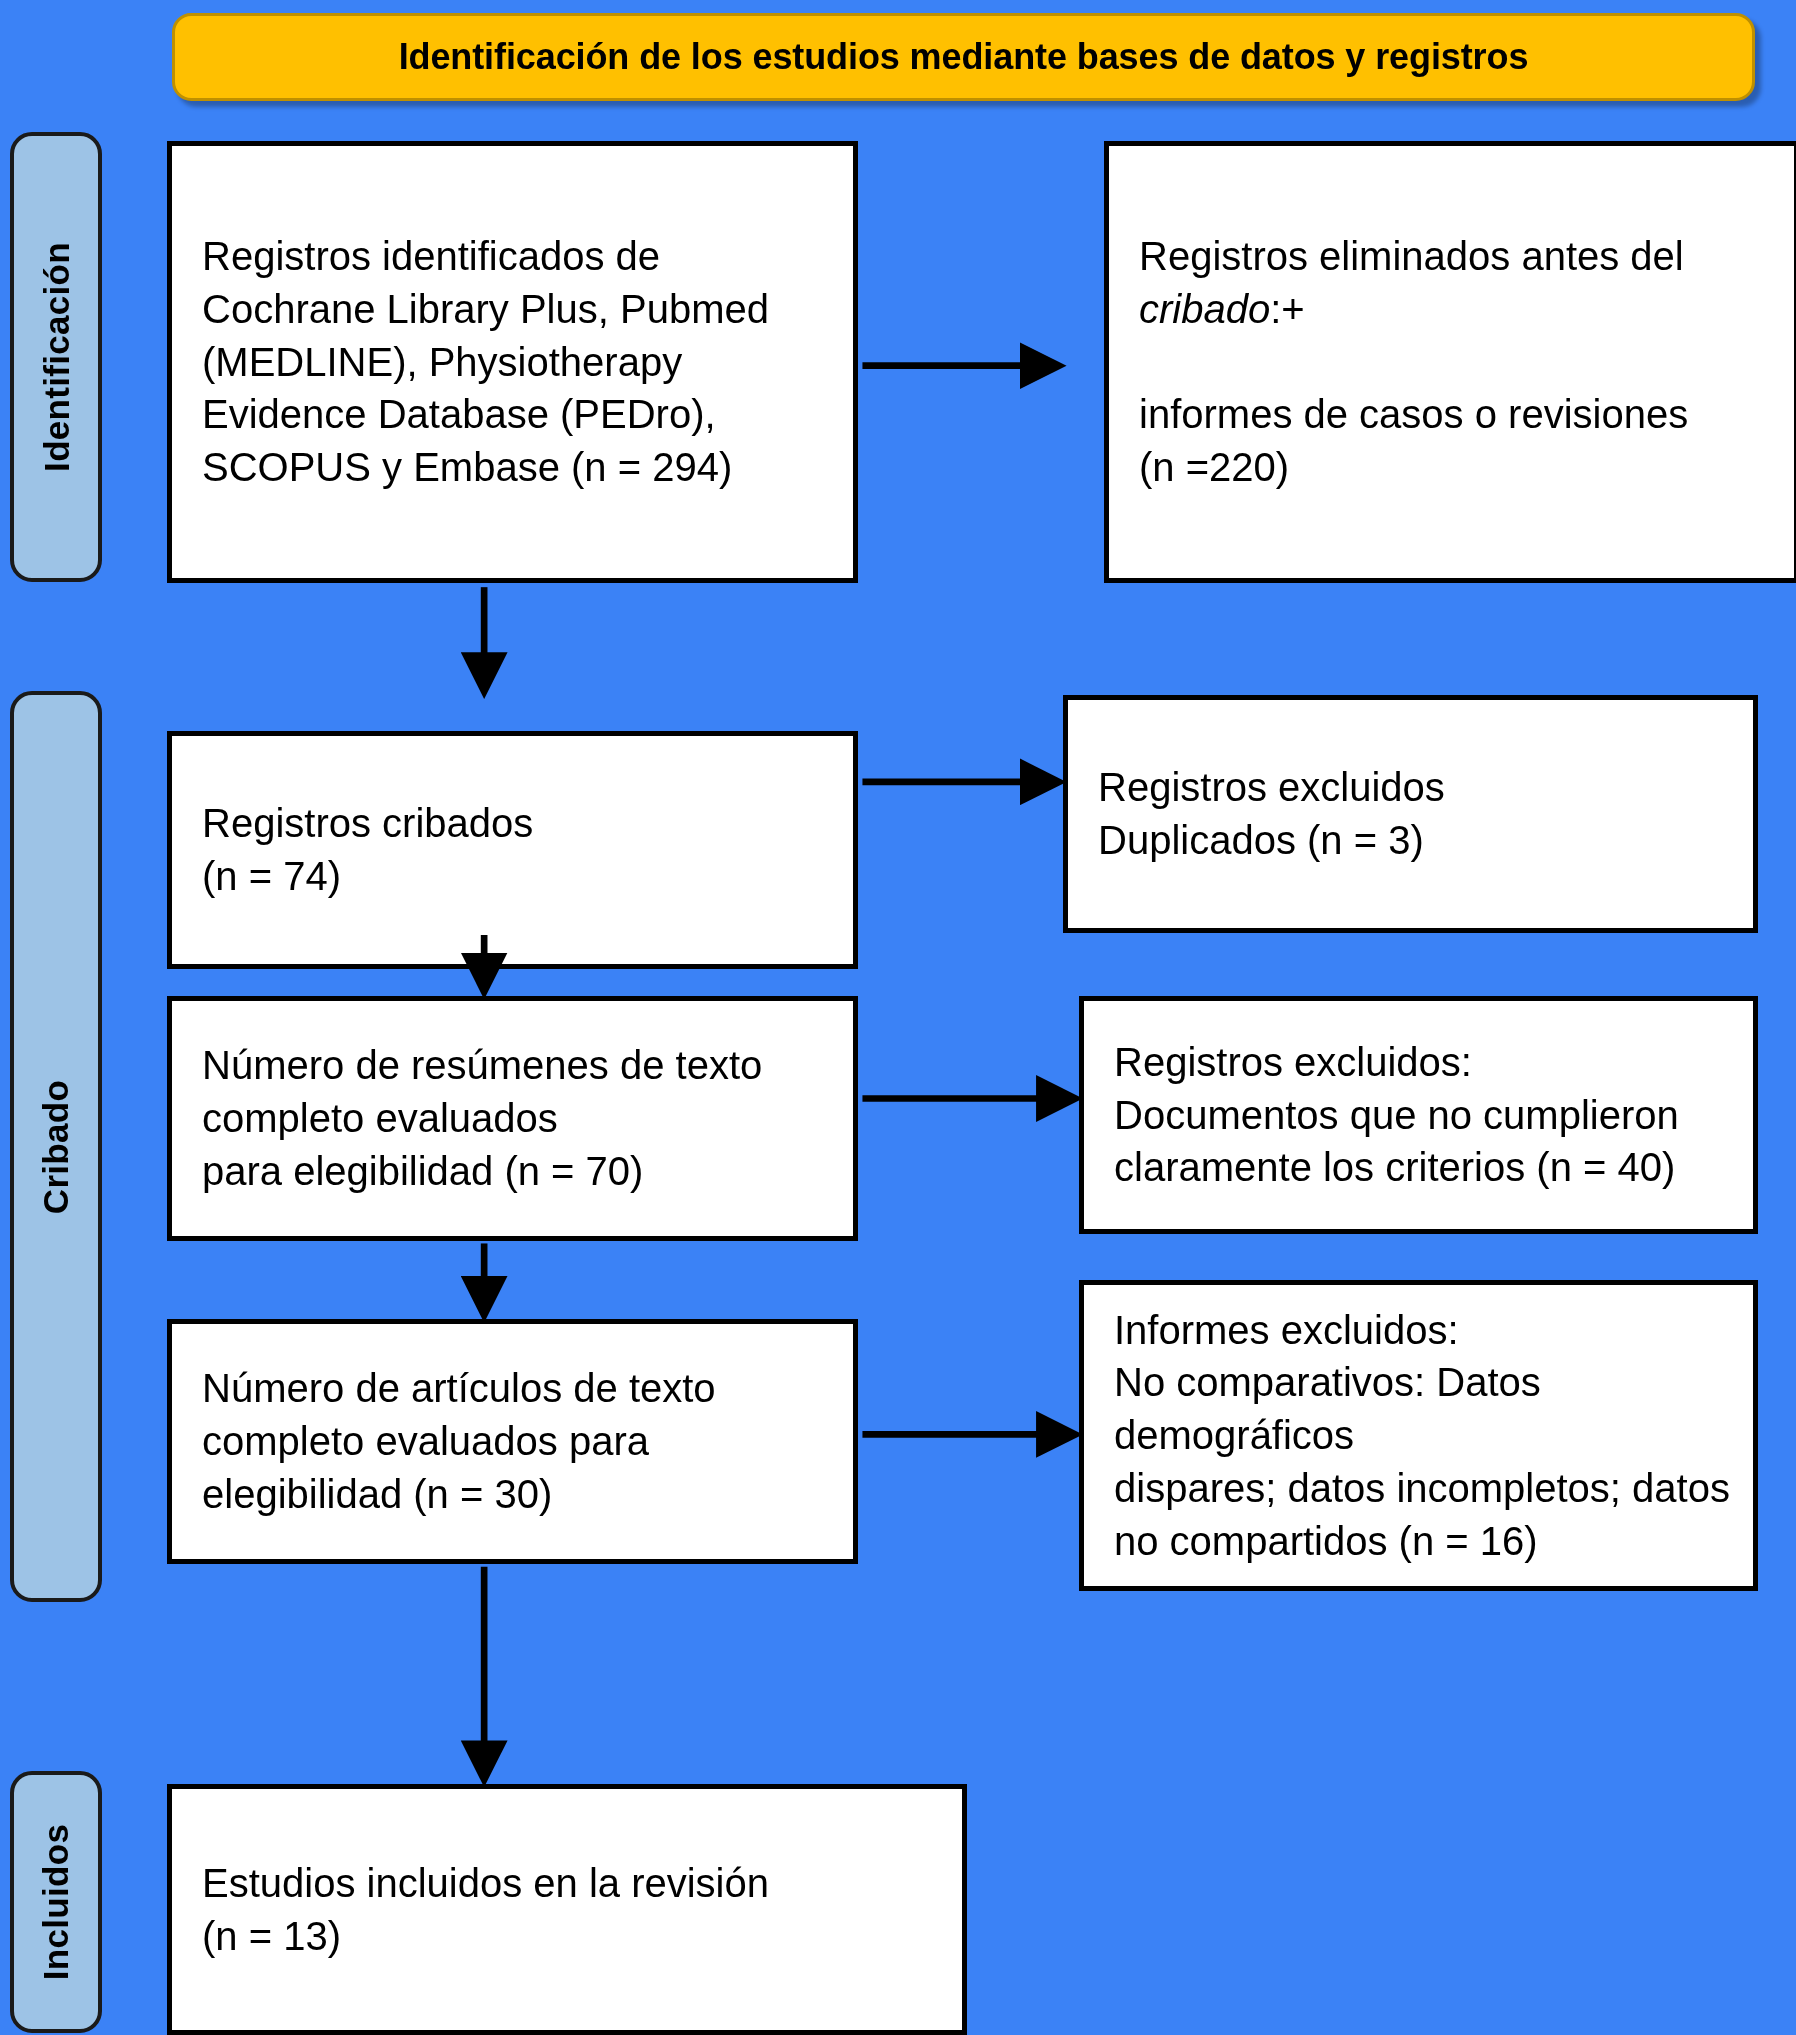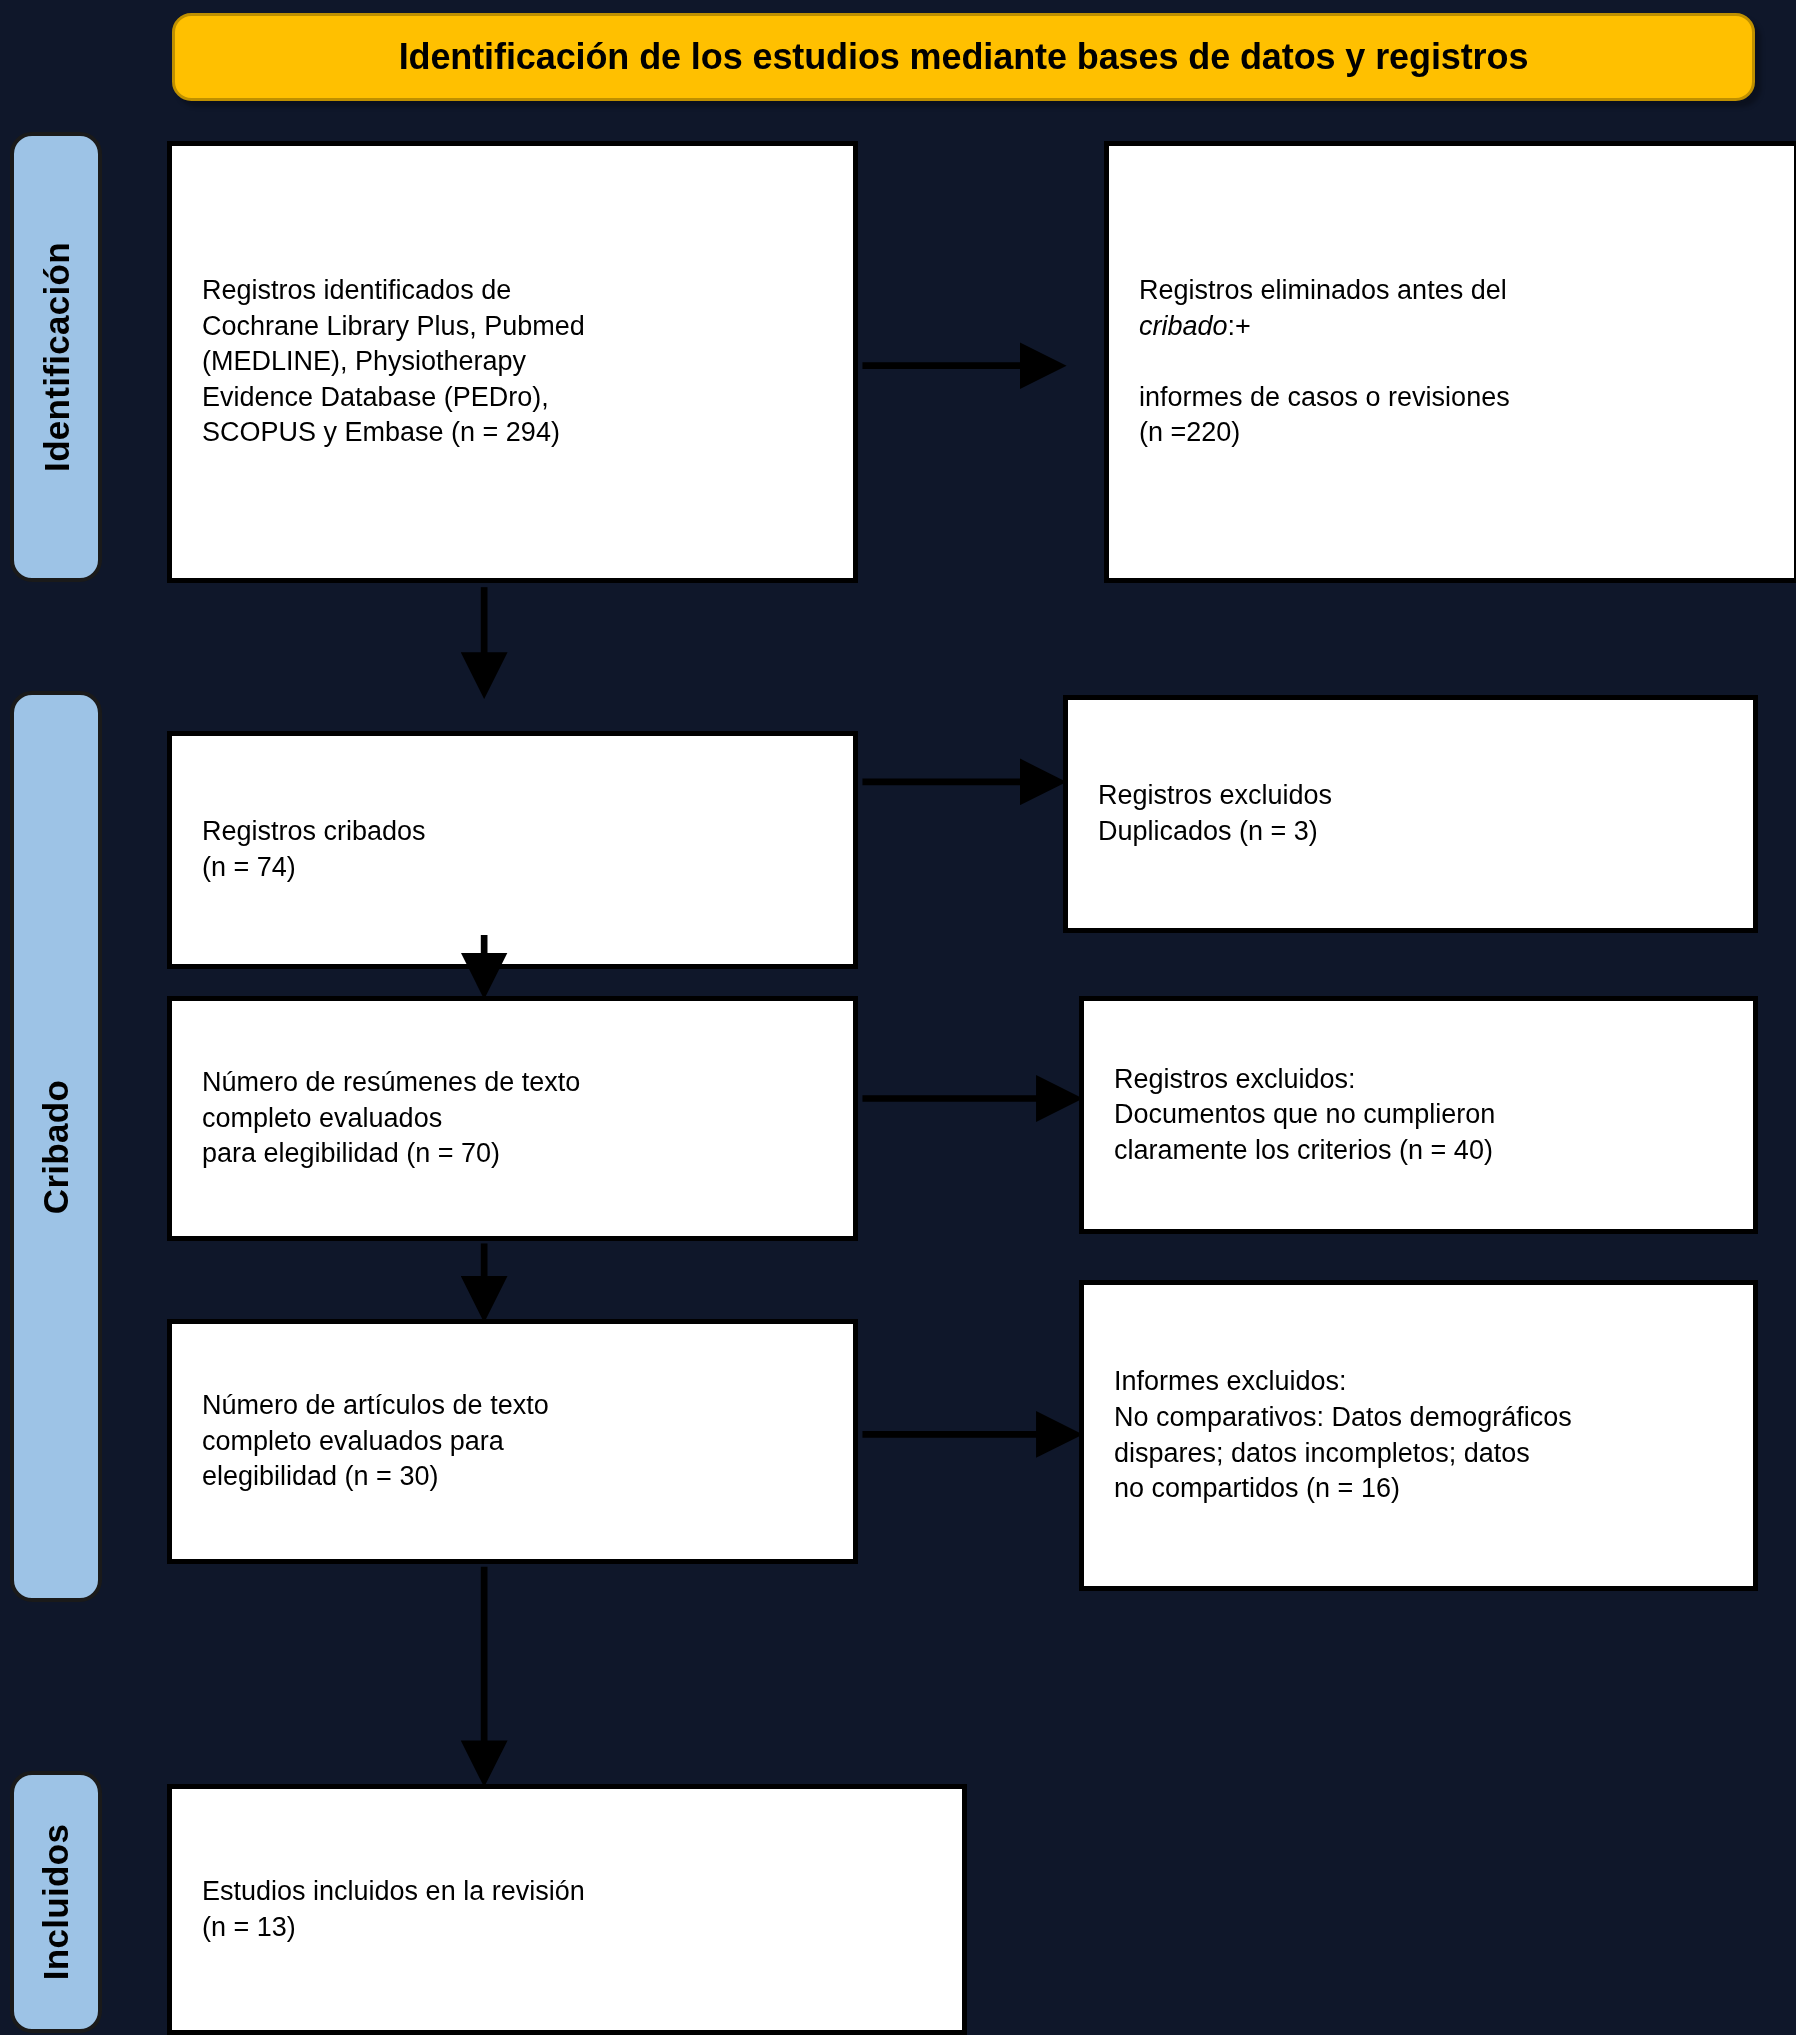--- a/index.html
+++ b/index.html
@@ -7,21 +7,21 @@
     padding: 0;
     background: #ffffff;
   }
   body {
     font-family: "Liberation Sans", sans-serif;
   }
   #canvas {
     position: relative;
     width: 1797px;
     height: 2035px;
-    background: #0f172a;
+    background: #3b82f6;
     overflow: hidden;
   }
 
   
   .header-banner {
     position: absolute;
     left: 172px;
     top: 13.4px;
     width: 1583px;
     height: 88px;
@@ -69,21 +69,21 @@
   
   .flow-box {
     position: absolute;
     background: #ffffff;
     border: 5.2px solid #000000;
     box-sizing: border-box;
     display: flex;
     align-items: center;
   }
   .flow-box-text {
-    font-size: 27px;
+    font-size: 40px;
     line-height: 1.32;
     color: #000000;
     padding: 0 0 0 30px;
     white-space: pre-line;
   }
   .flow-box-text .it { font-style: italic; }
 
   
   #box-identified { left: 167px;  top: 141px; width: 691px;  height: 442px; }
   #box-removed    { left: 1063px; top: 141px; width: 695px;  height: 442px; margin-left: 41px; }

